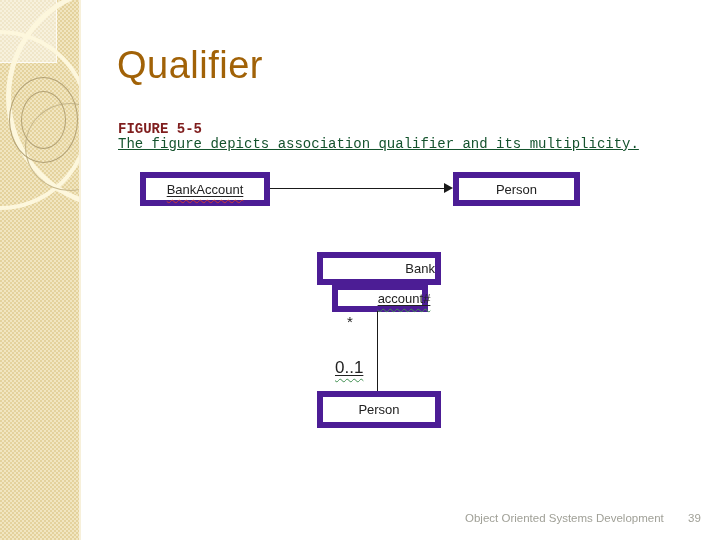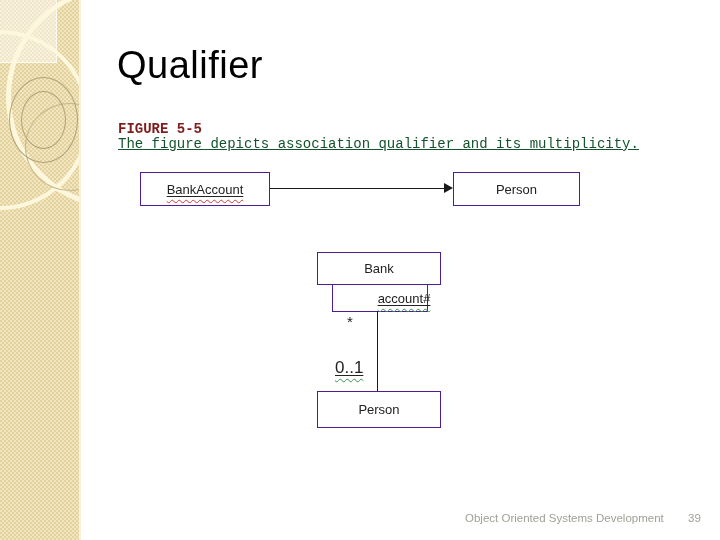--- a/index.html
+++ b/index.html
@@ -24,40 +24,40 @@
   .arc-a { left:6px; top:-15px; width:224px; height:224px; border:5px solid #fdf7dd; }
   .arc-b { left:-90px; top:30px; width:180px; height:180px; border:4px solid #fdf7dd; }
   .ring { position:absolute; border-radius:50%; border:1px solid #b3a276; }
   .ring-outer { left:9px;  top:77px;  width:69px; height:86px; }
   .ring-inner { left:21px; top:91px;  width:45px; height:58px; }
   .ring-faint { left:25px; top:103px; width:90px; height:88px; border-color:#c6b78c; }
 
   
   .title {
     position:absolute; left:117px; top:44px;
-    font-size:38px; color:#000000; letter-spacing:0.5px;
+    font-size:38px; color:#a16207; letter-spacing:0.5px;
   }
   .fig-label {
     position:absolute; left:118px; top:121px;
     font-family:"Liberation Mono", monospace; font-weight:700; font-size:14px; color:#7f1d1d;
   }
   .fig-caption {
     position:absolute; left:118px; top:136px;
     font-family:"Liberation Mono", monospace; font-weight:400; font-size:14px; color:#14532d;text-decoration:underline;
   }
 
   
   .uml-box {
-    position:absolute; border:1px solid #4c1d95; background:#fff;
+    position:absolute; border:6px solid #4c1d95; background:#fff;
     display:flex; align-items:center; justify-content:center;
     font-size:13px; color:#222;
   }
   .box-bankaccount  { left:140px; top:172px; width:130px; height:34px; }
   .box-person-top   { left:453px; top:172px; width:127px; height:34px; }
-  .box-bank         { left:317px; top:252px; width:124px; height:33px; }
+  .box-bank         { left:317px; top:252px; width:124px; height:33px;justify-content:flex-end; }
   .box-account      { left:332px; top:284px; width:96px;  height:28px;padding-left:48px; }
   .box-person-bot   { left:317px; top:391px; width:124px; height:37px; }
 
   .assoc-line { position:absolute; left:270px; top:188px; width:175px; height:1px; background:#1a1a1a; }
   .arrowhead  {
     position:absolute; left:444px; top:183px; width:0; height:0;
     border-top:5px solid transparent; border-bottom:5px solid transparent;
     border-left:9px solid #1a1a1a;
   }
   .vline { position:absolute; left:377px; top:311px; width:1px; height:80px; background:#1a1a1a; }

